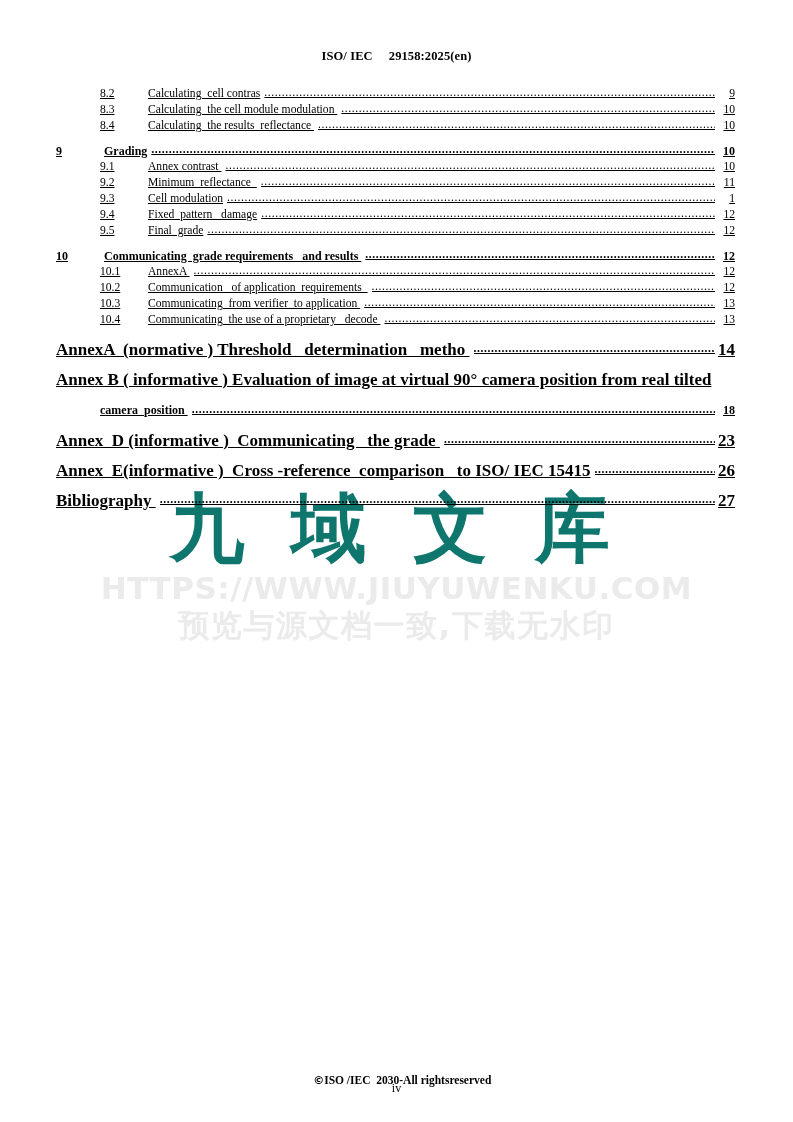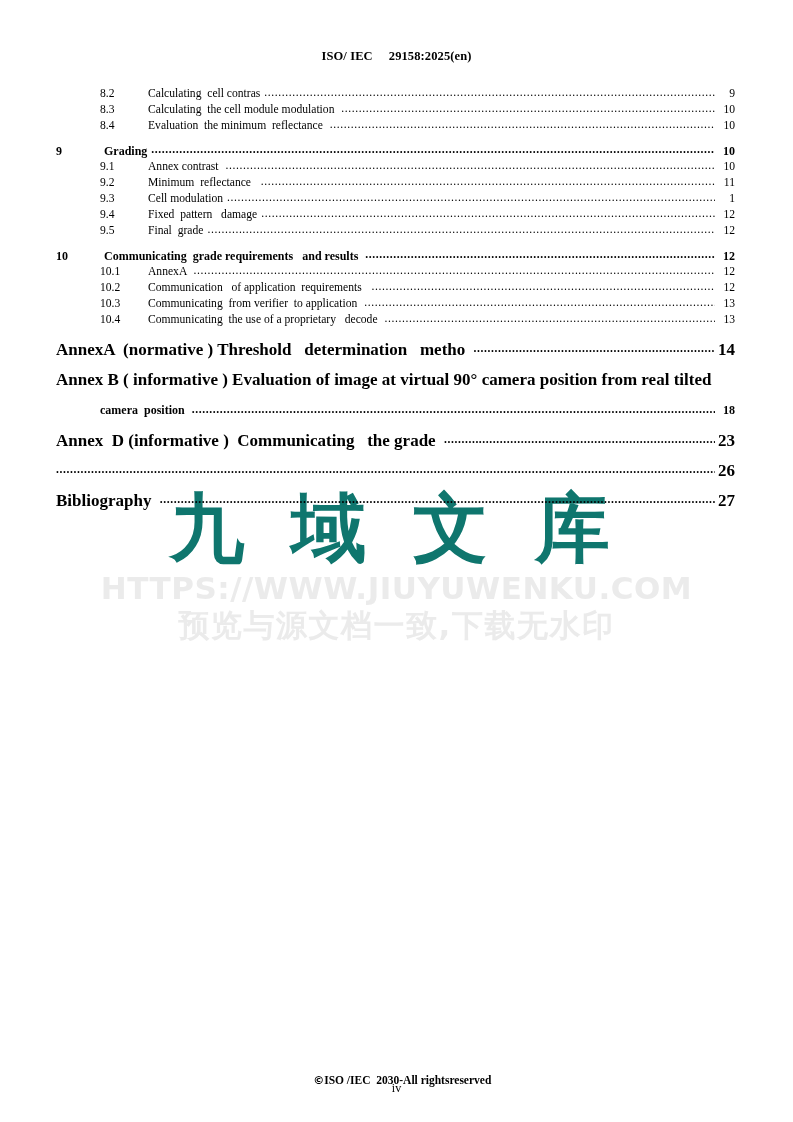--- a/index.html
+++ b/index.html
@@ -85,20 +85,21 @@
     width: 679px;
     z-index: 2;
   }
 
   .toc-row {
     display: flex;
     align-items: center;
     font-size: 11.6px;
     line-height: 16px;
     white-space: pre;
+    text-decoration: underline;
   }
 
   
   .toc-row.lvl1 {
     font-weight: bold;
     font-size: 12px;
     line-height: 16px;
     margin-top: 9px;
   }
   
@@ -190,37 +191,37 @@
   <div class="watermark">
     <div class="wm-cn-big">九 域 文 库</div>
     <div class="wm-url">HTTPS://WWW.JIUYUWENKU.COM</div>
     <div class="wm-cn-small">预览与源文档一致,下载无水印</div>
   </div>
 
   <div class="toc">
     <div id="toc-body">
         <div class="toc-row lvl2"><span class="num">8.2</span><span class="title">Calculating  cell contras</span><span class="leader"></span><span class="pageno">9</span></div>
         <div class="toc-row lvl2"><span class="num">8.3</span><span class="title">Calculating  the cell module modulation </span><span class="leader"></span><span class="pageno">10</span></div>
-        <div class="toc-row lvl2"><span class="num">8.4</span><span class="title">Evaluation  the minimum  reflectance </span><span class="leader"></span><span class="pageno">10</span></div>
+        <div class="toc-row lvl2"><span class="num">8.4</span><span class="title">Calculating  the results  reflectance </span><span class="leader"></span><span class="pageno">10</span></div>
         <div class="toc-row lvl1"><span class="num">9</span><span class="title">Grading</span><span class="leader"></span><span class="pageno">10</span></div>
         <div class="toc-row lvl2"><span class="num">9.1</span><span class="title">Annex contrast </span><span class="leader"></span><span class="pageno">10</span></div>
         <div class="toc-row lvl2"><span class="num">9.2</span><span class="title">Minimum  reflectance  </span><span class="leader"></span><span class="pageno">11</span></div>
         <div class="toc-row lvl2"><span class="num">9.3</span><span class="title">Cell modulation</span><span class="leader"></span><span class="pageno">1</span></div>
         <div class="toc-row lvl2"><span class="num">9.4</span><span class="title">Fixed  pattern   damage</span><span class="leader"></span><span class="pageno">12</span></div>
         <div class="toc-row lvl2"><span class="num">9.5</span><span class="title">Final  grade</span><span class="leader"></span><span class="pageno">12</span></div>
         <div class="toc-row lvl1"><span class="num">10</span><span class="title">Communicating  grade requirements   and results </span><span class="leader"></span><span class="pageno">12</span></div>
         <div class="toc-row lvl2"><span class="num">10.1</span><span class="title">AnnexA </span><span class="leader"></span><span class="pageno">12</span></div>
         <div class="toc-row lvl2"><span class="num">10.2</span><span class="title">Communication   of application  requirements  </span><span class="leader"></span><span class="pageno">12</span></div>
         <div class="toc-row lvl2"><span class="num">10.3</span><span class="title">Communicating  from verifier  to application </span><span class="leader"></span><span class="pageno">13</span></div>
         <div class="toc-row lvl2"><span class="num">10.4</span><span class="title">Communicating  the use of a proprietary   decode </span><span class="leader"></span><span class="pageno">13</span></div>
         <div class="toc-row annex"><span class="title">AnnexA  (normative ) Threshold   determination   metho </span><span class="leader"></span><span class="pageno">14</span></div>
         <div class="toc-row annex"><span class="title" style="white-space: normal;">Annex  B ( informative )  Evaluation   of image at virtual    90° camera   position   from  real  tilted</span></div>
         <div class="toc-row cont"><span class="indent"></span><span class="title">camera  position </span><span class="leader"></span><span class="pageno">18</span></div>
         <div class="toc-row annex"><span class="title">Annex  D (informative )  Communicating   the grade </span><span class="leader"></span><span class="pageno">23</span></div>
-        <div class="toc-row annex"><span class="leader"></span><span class="pageno">26</span></div>
+        <div class="toc-row annex"><span class="title">Annex  E(informative )  Cross -reference  comparison   to ISO/ IEC 15415</span><span class="leader"></span><span class="pageno">26</span></div>
         <div class="toc-row annex"><span class="title">Bibliography </span><span class="leader"></span><span class="pageno">27</span></div>
       </div>
   </div>
 
   <div class="doc-footer">
     <span class="copymark">©</span><span>ISO /IEC  2030-All rightsreserved</span>
   </div>
   <div class="folio">iv</div>
 
 </div>

